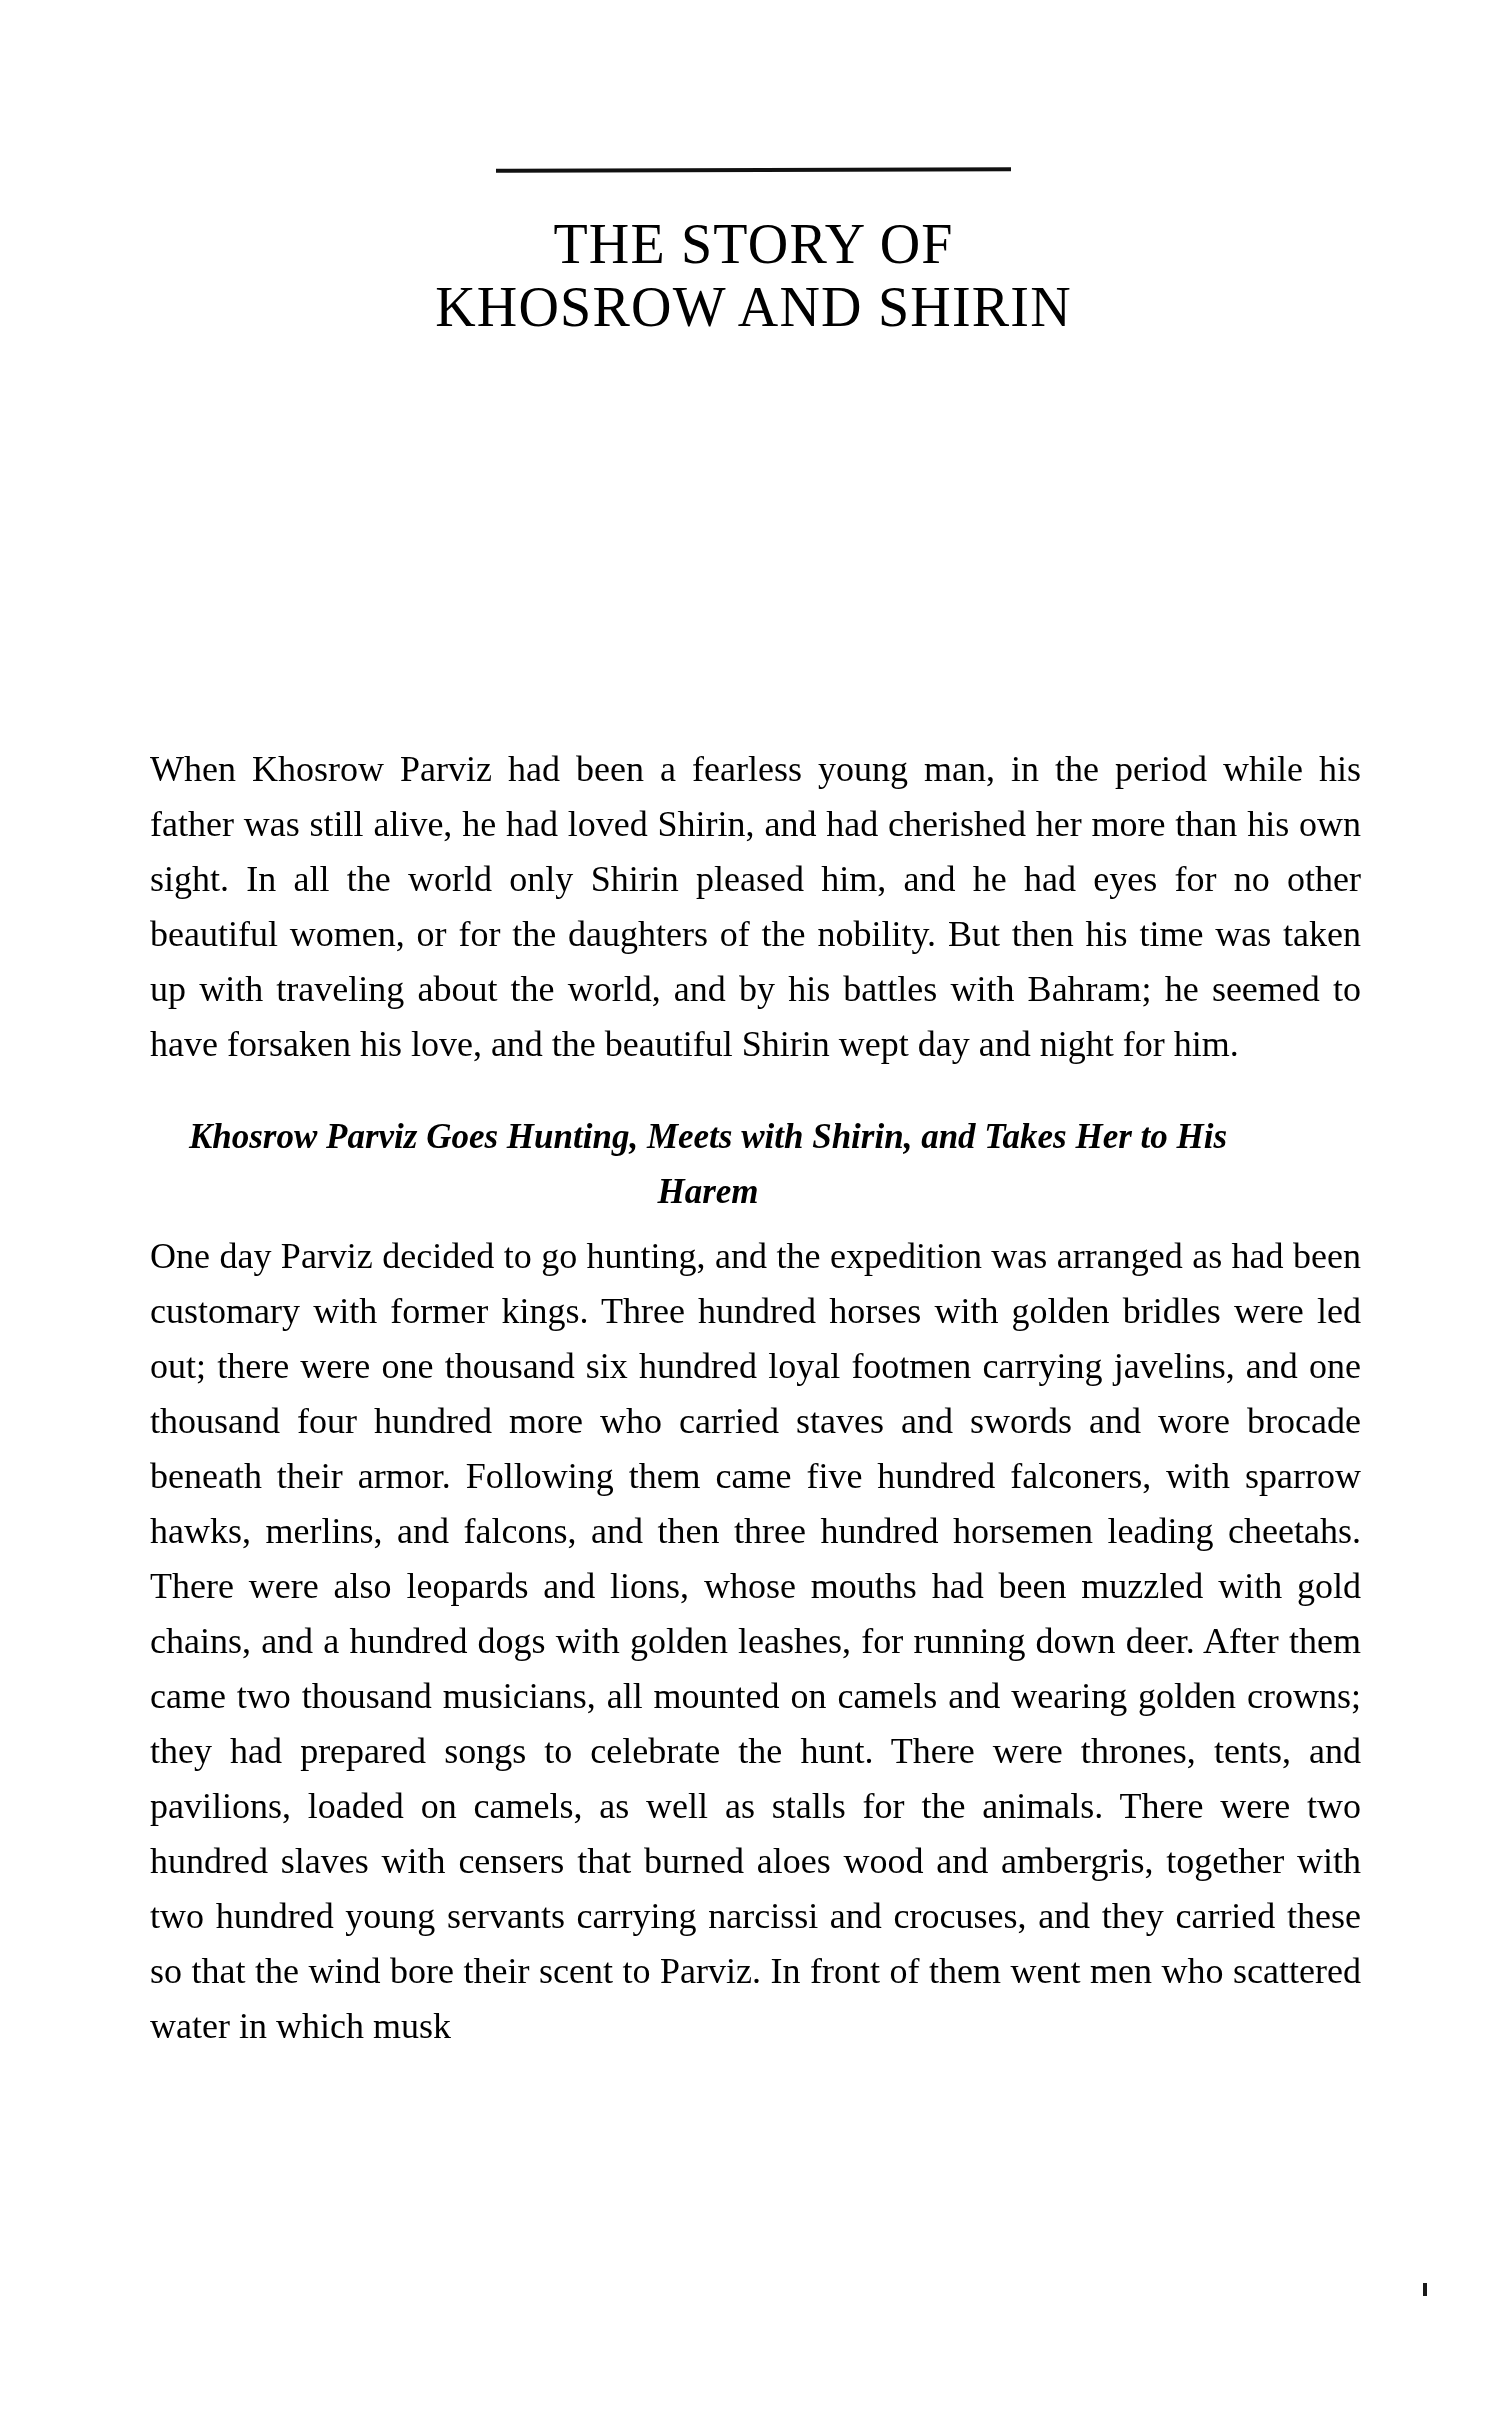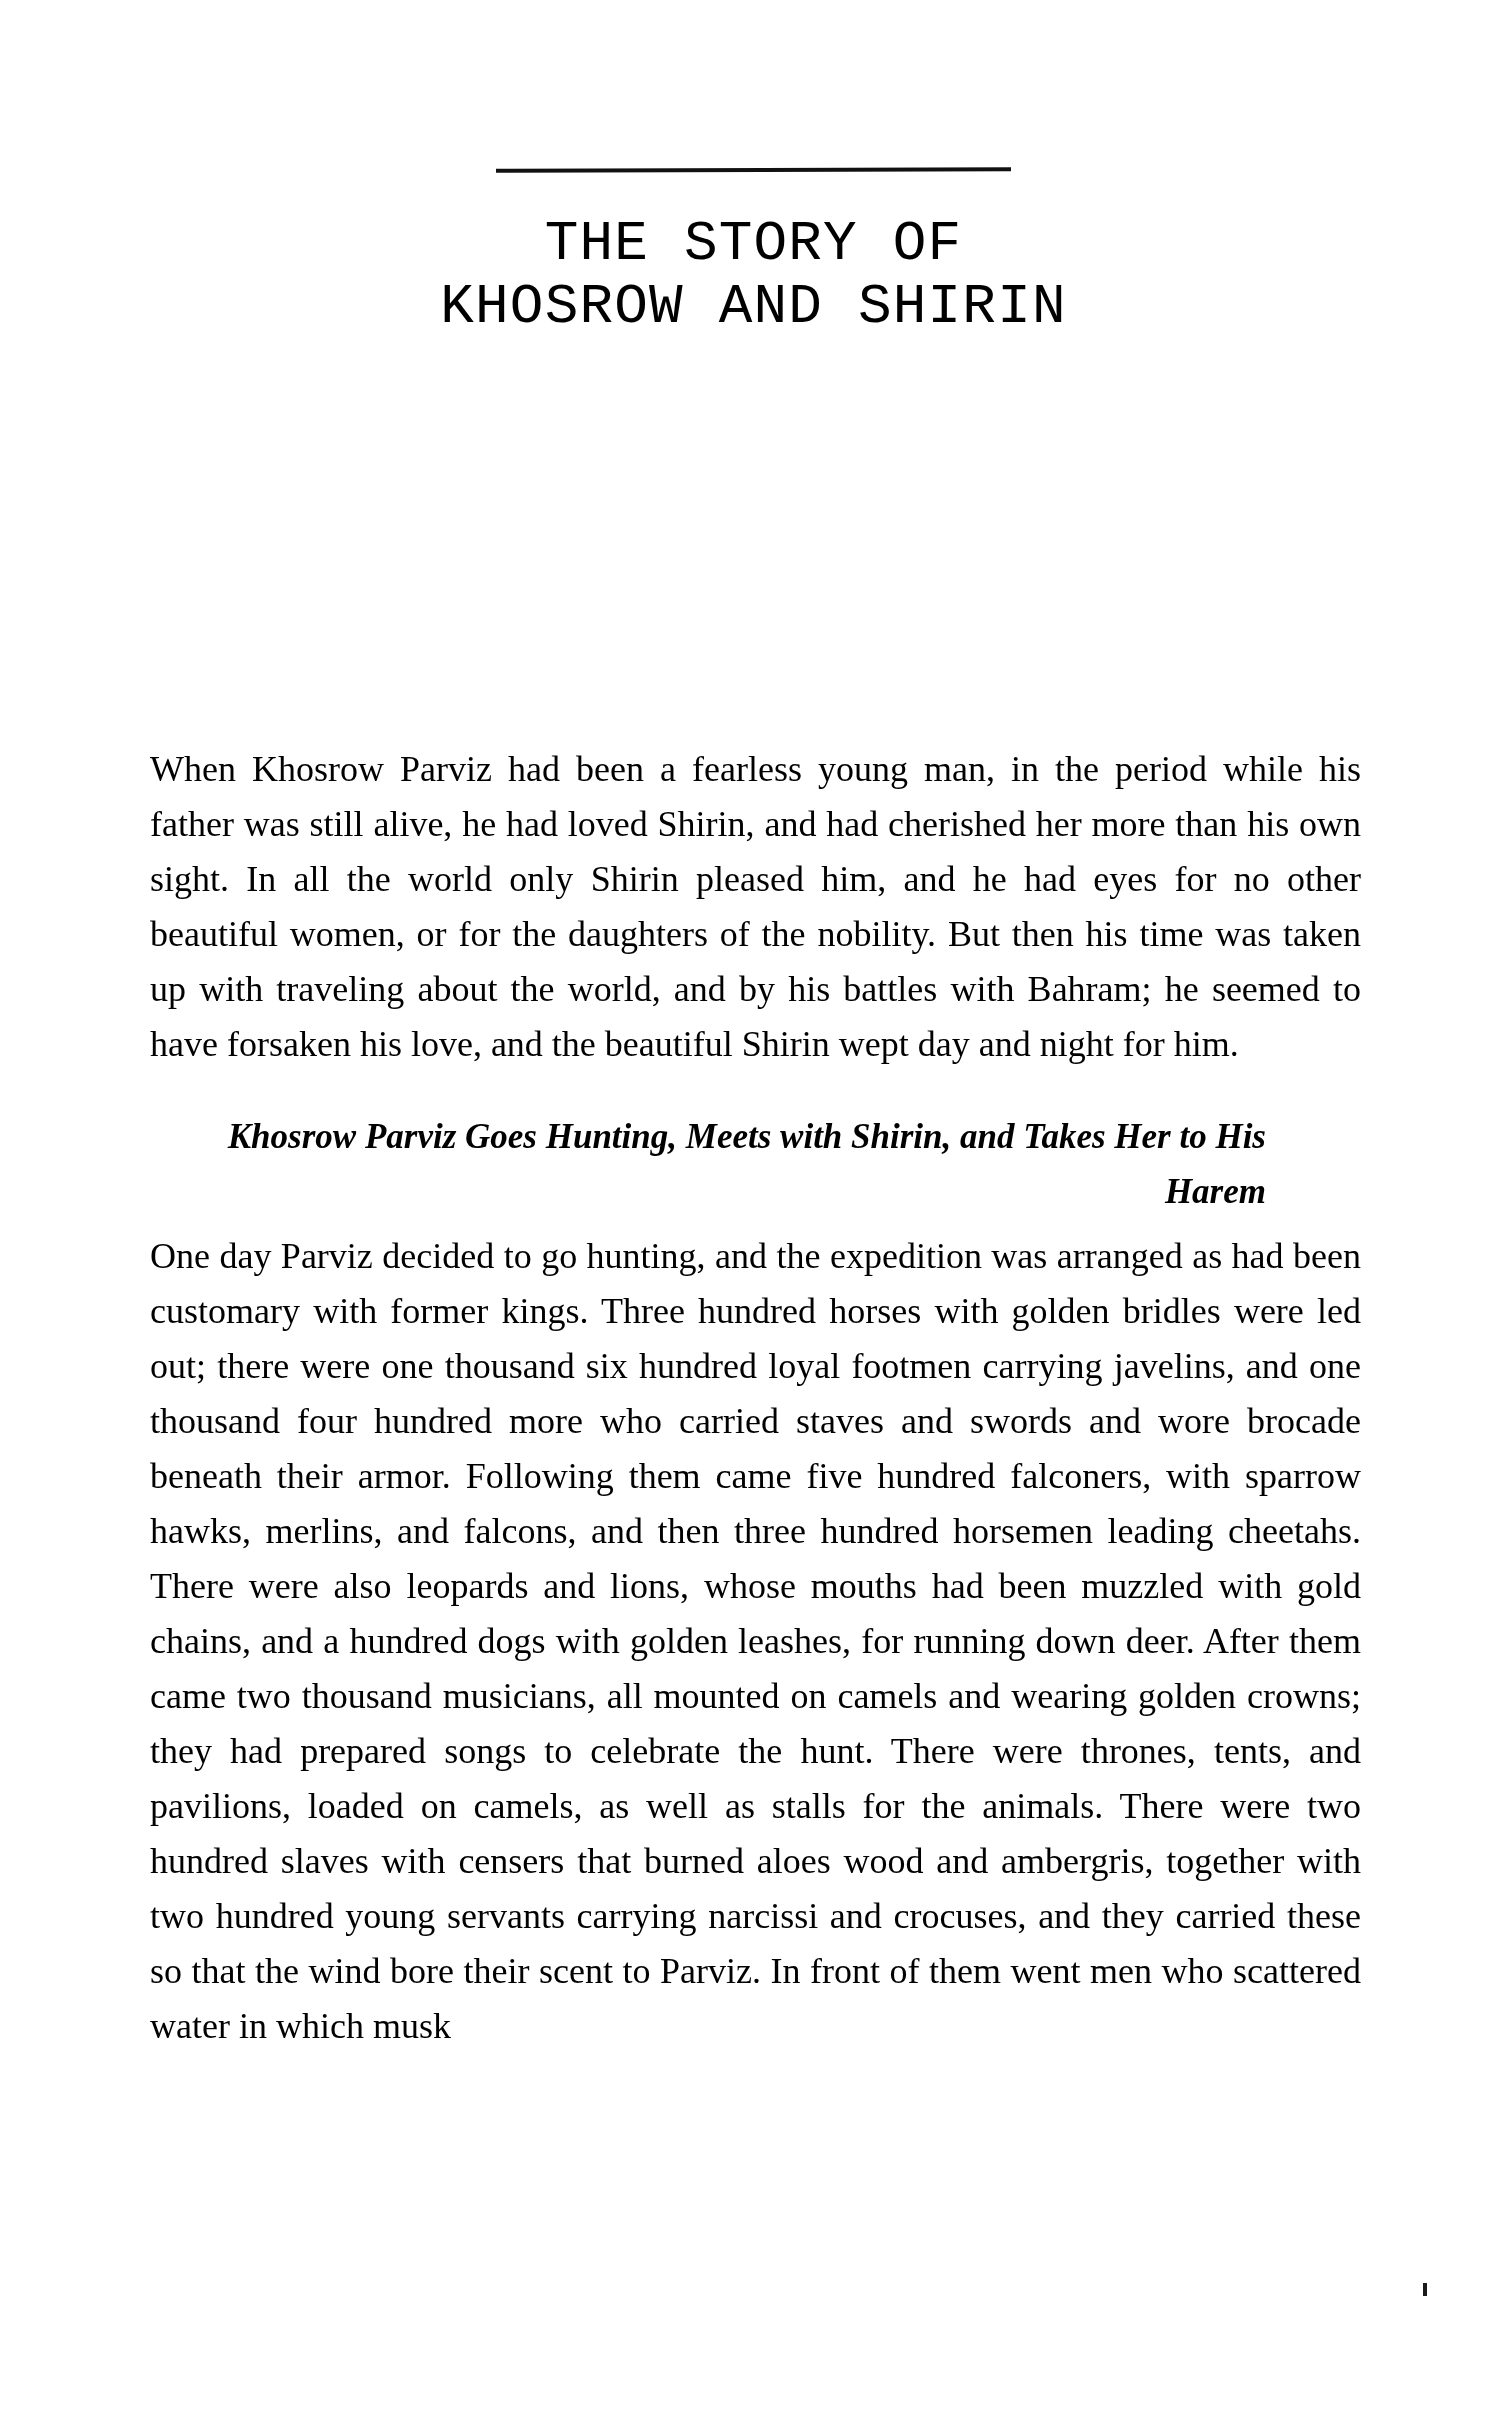--- a/index.html
+++ b/index.html
@@ -36,21 +36,20 @@
     margin: 0 auto 41px auto;
     transform: rotate(-0.18deg);
   }
 
   .chapter-title-line {
     font-size: 56px;
     line-height: 1.12;
     letter-spacing: 1.2px;
     font-weight: 400;
     white-space: nowrap;
-    font-family: Liberation Mono, monospace;
   }
 
   
   #body-column {
     position: absolute;
     left: 150px;
     top: 742px;
     width: 1211px;
   }
 
@@ -67,21 +66,21 @@
   .body-paragraph.last-line-left {
     text-align-last: left;
   }
 
   .section-heading {
     font-size: 35px;
     line-height: 55px;
     font-weight: bold;
     font-style: italic;
     margin: 37px 0 0 0;
-    text-align: right;
+    text-align: center;
     width: 1116px;
   }
 
   .section-heading + .body-paragraph {
     margin-top: 10px;
   }
 
   
   #scan-artifact {
     position: absolute;

